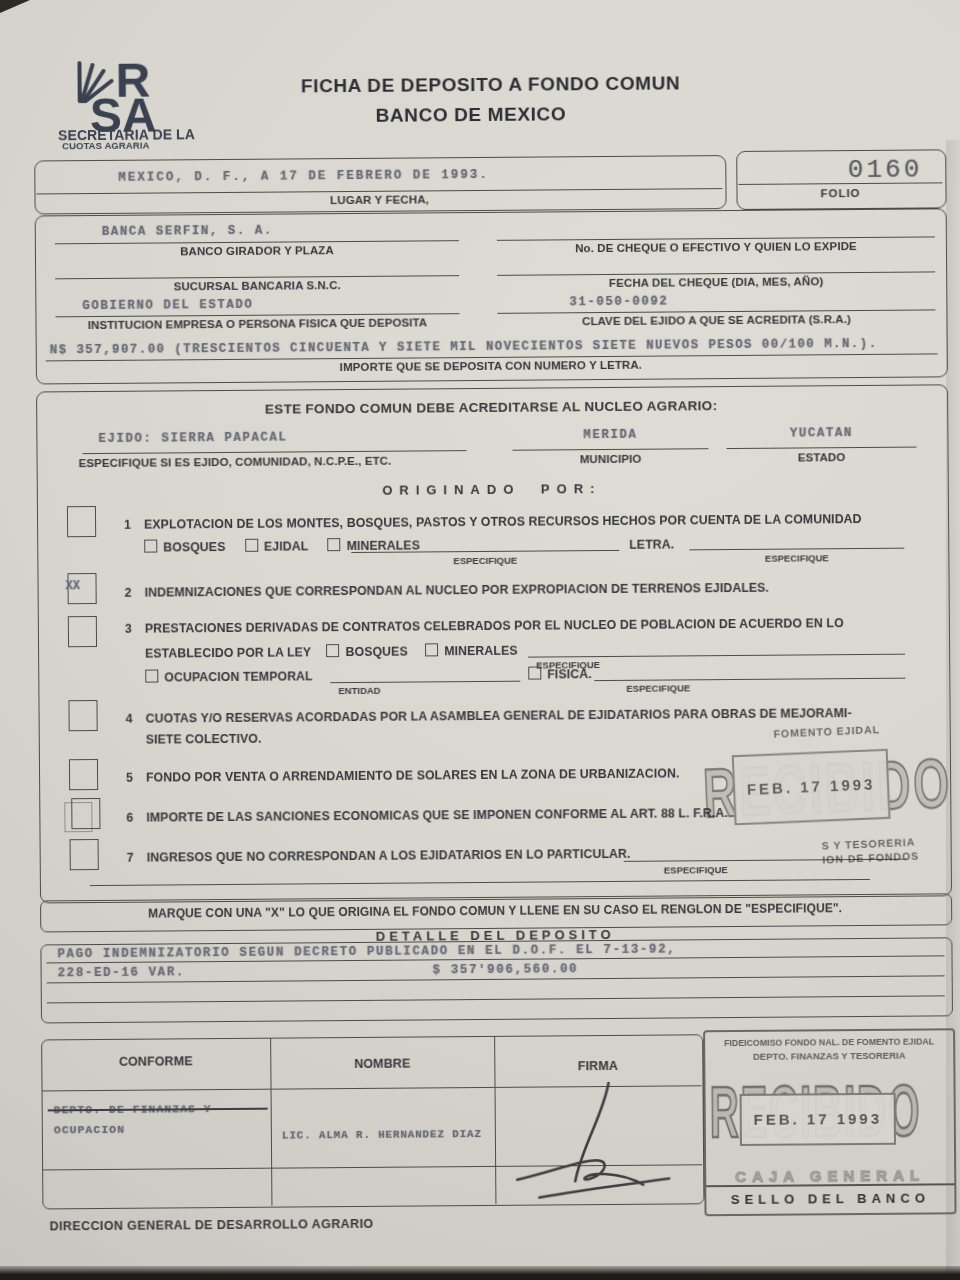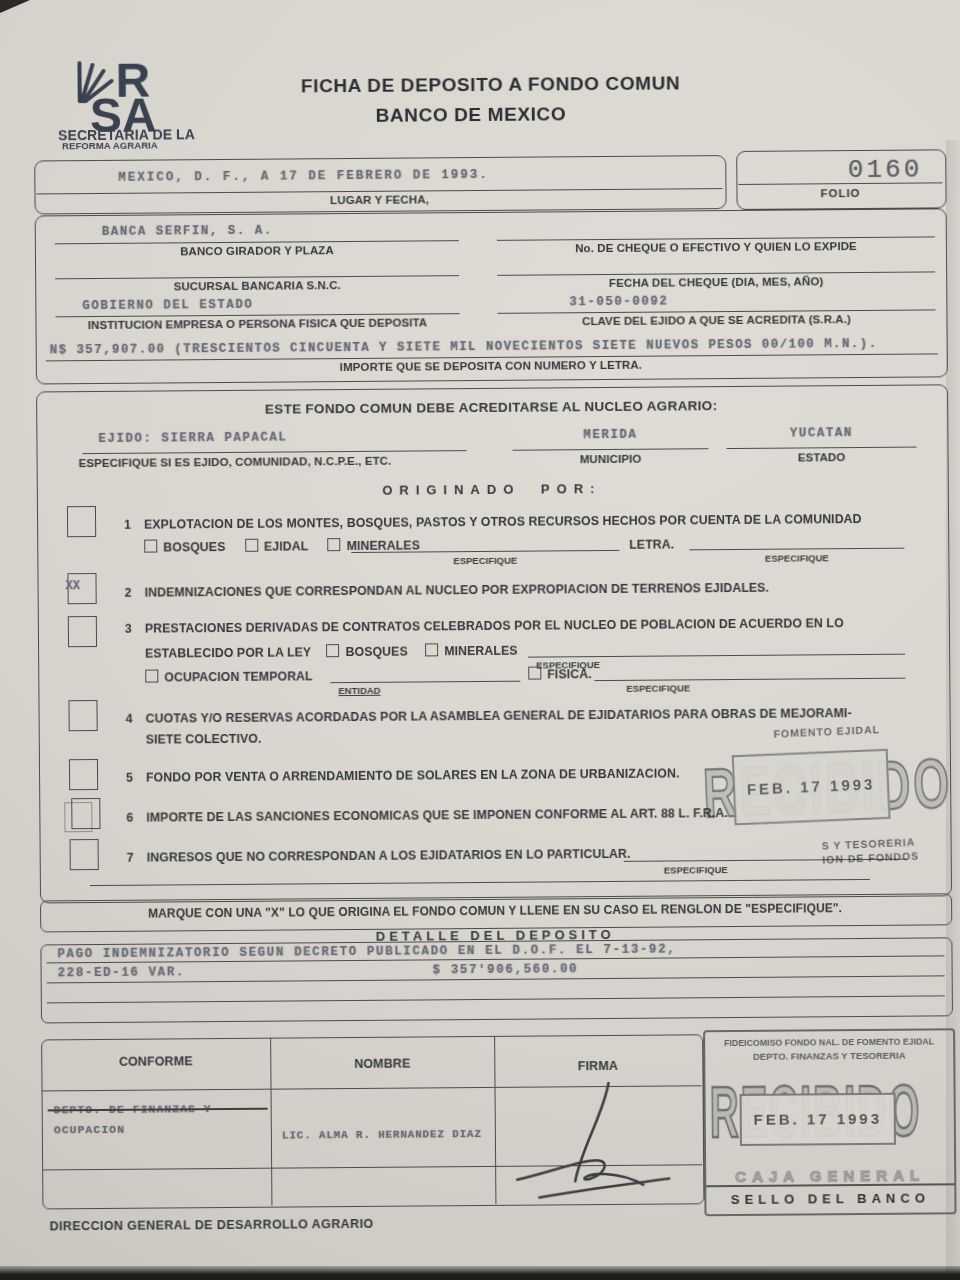--- a/index.html
+++ b/index.html
@@ -49,21 +49,21 @@
         <line x1="12" y1="46" x2="12" y2="8"></line>
         <line x1="14" y1="46" x2="25" y2="10"></line>
         <line x1="16" y1="46" x2="36" y2="16"></line>
         <line x1="18" y1="46" x2="44" y2="26"></line>
       </g>
       <text x="48" y="42" font-size="48" font-weight="bold" fill="#3a4150">R</text>
       <text x="22" y="77" font-size="48" font-weight="bold" fill="#3a4150">SA</text>
     </svg>
   </div>
   <div class="p" style="left:62px;top:124px;font-size:14px;color:#3a4150;">SECRETARIA DE LA</div>
-  <div class="p" style="left:66px;top:137px;font-size:9.5px;color:#3a4150;">REFORMA AGRARIA</div>
+  <div class="p" style="left:66px;top:137px;font-size:9.5px;color:#3a4150;">CUOTAS AGRARIA</div>
 
   <div class="p ctr" style="left:240px;top:74px;width:510px;font-size:19px;letter-spacing:.6px;color:#2c2e35;">FICHA DE DEPOSITO A FONDO COMUN</div>
   <div class="p ctr" style="left:240px;top:104px;width:470px;font-size:19px;letter-spacing:.6px;color:#2c2e35;">BANCO DE MEXICO</div>
 
   <div class="box" style="left:38px;top:157px;width:690px;height:52px;"></div>
   <div class="t" style="left:122px;top:168px;letter-spacing:2px;">MEXICO, D. F., A 17 DE FEBRERO DE 1993.</div>
   <div class="rule" style="left:40px;top:190px;width:686px;"></div>
   <div class="p ctr" style="left:38px;top:193px;width:690px;font-size:11.5px;">LUGAR Y FECHA,</div>
 
   <div class="box" style="left:740px;top:153px;width:208px;height:57px;"></div>
@@ -141,21 +141,21 @@
     <span>ESTABLECIDO POR LA LEY</span>
     <span class="scb" style="margin-left:12px;"></span><span>BOSQUES</span>
     <span class="scb" style="margin-left:14px;"></span><span>MINERALES</span>
   </div>
   <div class="rule" style="left:528px;top:657px;width:377px;"></div>
   <div class="tiny" style="left:536px;top:660px;">ESPECIFIQUE</div>
   <div class="p itm" style="left:145px;top:667px;">
     <span class="scb"></span><span>OCUPACION TEMPORAL</span>
   </div>
   <div class="rule" style="left:330px;top:681px;width:190px;"></div>
-  <div class="tiny" style="left:338px;top:684px;text-decoration:underline;">ENTIDAD</div>
+  <div class="tiny" style="left:338px;top:684px;">ENTIDAD</div>
   <div class="p itm" style="left:528px;top:667px;">
     <span class="scb"></span><span>FISICA.</span>
   </div>
   <div class="rule" style="left:594px;top:681px;width:311px;"></div>
   <div class="tiny" style="left:626px;top:684px;">ESPECIFIQUE</div>
 
   <div class="cb" style="left:68px;top:697px;"></div>
   <div class="p itm" style="left:125px;top:709px;">4</div>
   <div class="p itm" style="left:145px;top:709px;width:800px;">CUOTAS Y/O RESERVAS ACORDADAS POR LA ASAMBLEA GENERAL DE EJIDATARIOS PARA OBRAS DE MEJORAMI-</div>
   <div class="p itm" style="left:145px;top:730px;">SIETE COLECTIVO.</div>

